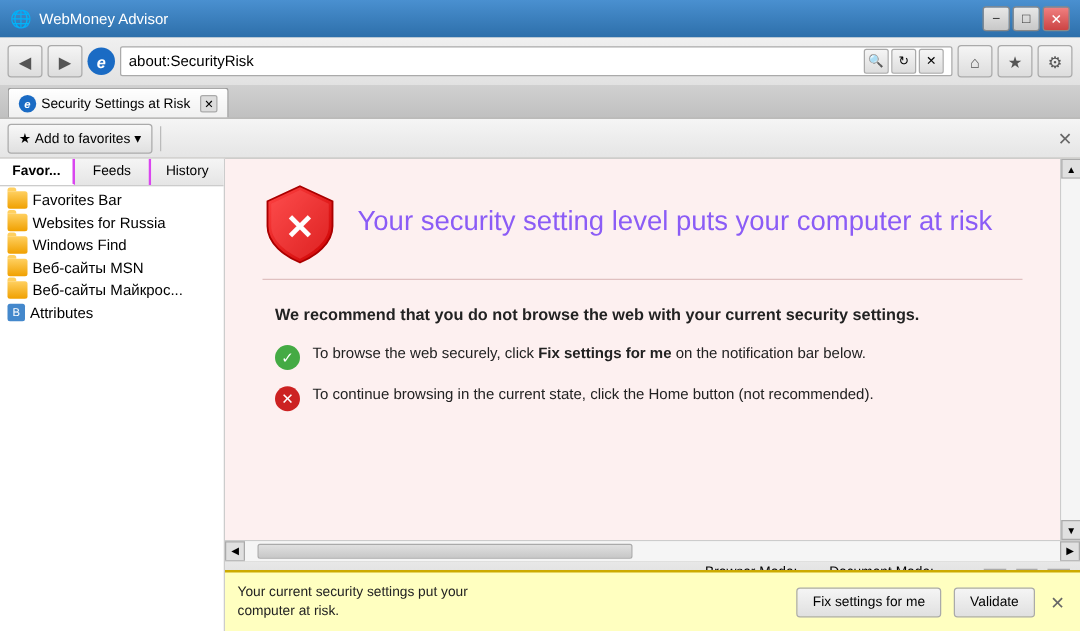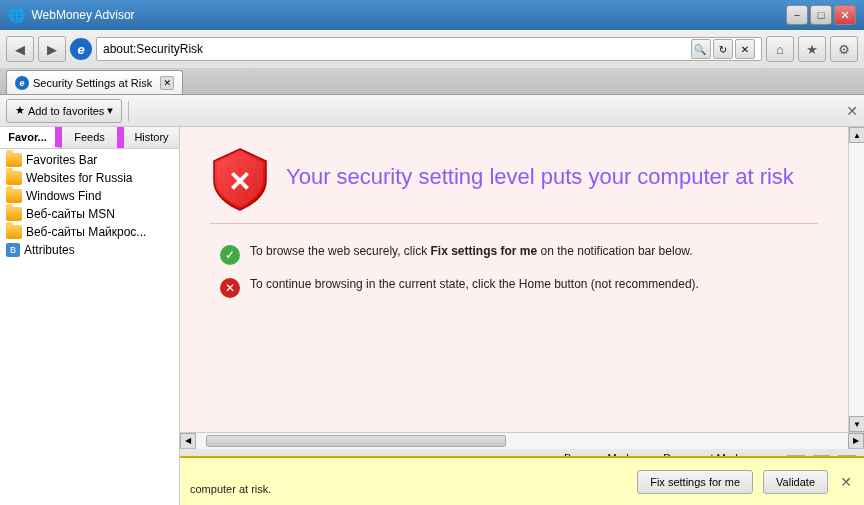--- a/index.html
+++ b/index.html
@@ -212,21 +212,21 @@
       display: flex;
       border-bottom: 1px solid #ccc;
       background: #f0f0f0;
     }
     .sidebar-tab {
       flex: 1;
       padding: 4px 6px;
       font-size: 11px;
       cursor: pointer;
       text-align: center;
-      border-right: 7px solid #d946ef;
+      border-right: 2px solid #d946ef;
       background: linear-gradient(to bottom, #f5f5f5, #e5e5e5);
     }
     .sidebar-tab.active {
       background: white;
       border-bottom: 1px solid white;
       font-weight: bold;
     }
     .sidebar-tab:last-child { border-right: none; }
     .sidebar-items {
       flex: 1;
@@ -640,20 +640,21 @@
                   </linearGradient>
                 </defs>
                 <path d="M30 2 L56 14 L56 34 C56 48 42 58 30 63 C18 58 4 48 4 34 L4 14 Z" fill="url(#shieldGrad)" stroke="#aa0000" stroke-width="1.5"></path>
                 <path d="M30 5 L53 16 L53 34 C53 46 40 55 30 60 C20 55 7 46 7 34 L7 16 Z" fill="#ff6666" opacity="0.3"></path>
                 <text x="30" y="44" text-anchor="middle" font-size="28" fill="white" font-weight="bold">✕</text>
               </svg>
             </div>
             <div class="security-title">Your security setting level puts your computer at risk</div>
           </div>
           <div class="security-body">
+            <div class="security-warning">We recommend that you do not browse the web with your current security settings.</div>
             <div class="security-item">
               <div class="status-icon-green">✓</div>
               <div>
                 <span>To browse the web securely, click </span><strong style="cursor:pointer;">Fix settings for me</strong><span> on the notification bar below.</span>
               </div>
             </div>
             <div class="security-item">
               <div class="status-icon-red">✕</div>
               <div>To continue browsing in the current state, click the Home button (not recommended).</div>
             </div>
@@ -701,21 +702,21 @@
       <div class="status-right">
         <input class="search-box" type="text" placeholder="HTML..." style="">
         <div class="status-tab-label">ace Styles</div>
         <div class="status-tab-label">Layout</div>
         <div class="status-tab-label">Attributes</div>
       </div>
     </div>
 
     <div class="notification-bar" style="width: calc(100% - 0px); left: 0;">
       <div class="notif-text">
-        <br>
+        <span>Your current security settings put your</span><br>
         <span>computer at risk.</span>
       </div>
       <button class="notif-btn">Fix settings for me</button>
       <button class="notif-btn">Validate</button>
       <button class="notif-close">✕</button>
     </div>
   </div>
 </div>
 
 </body></html>

